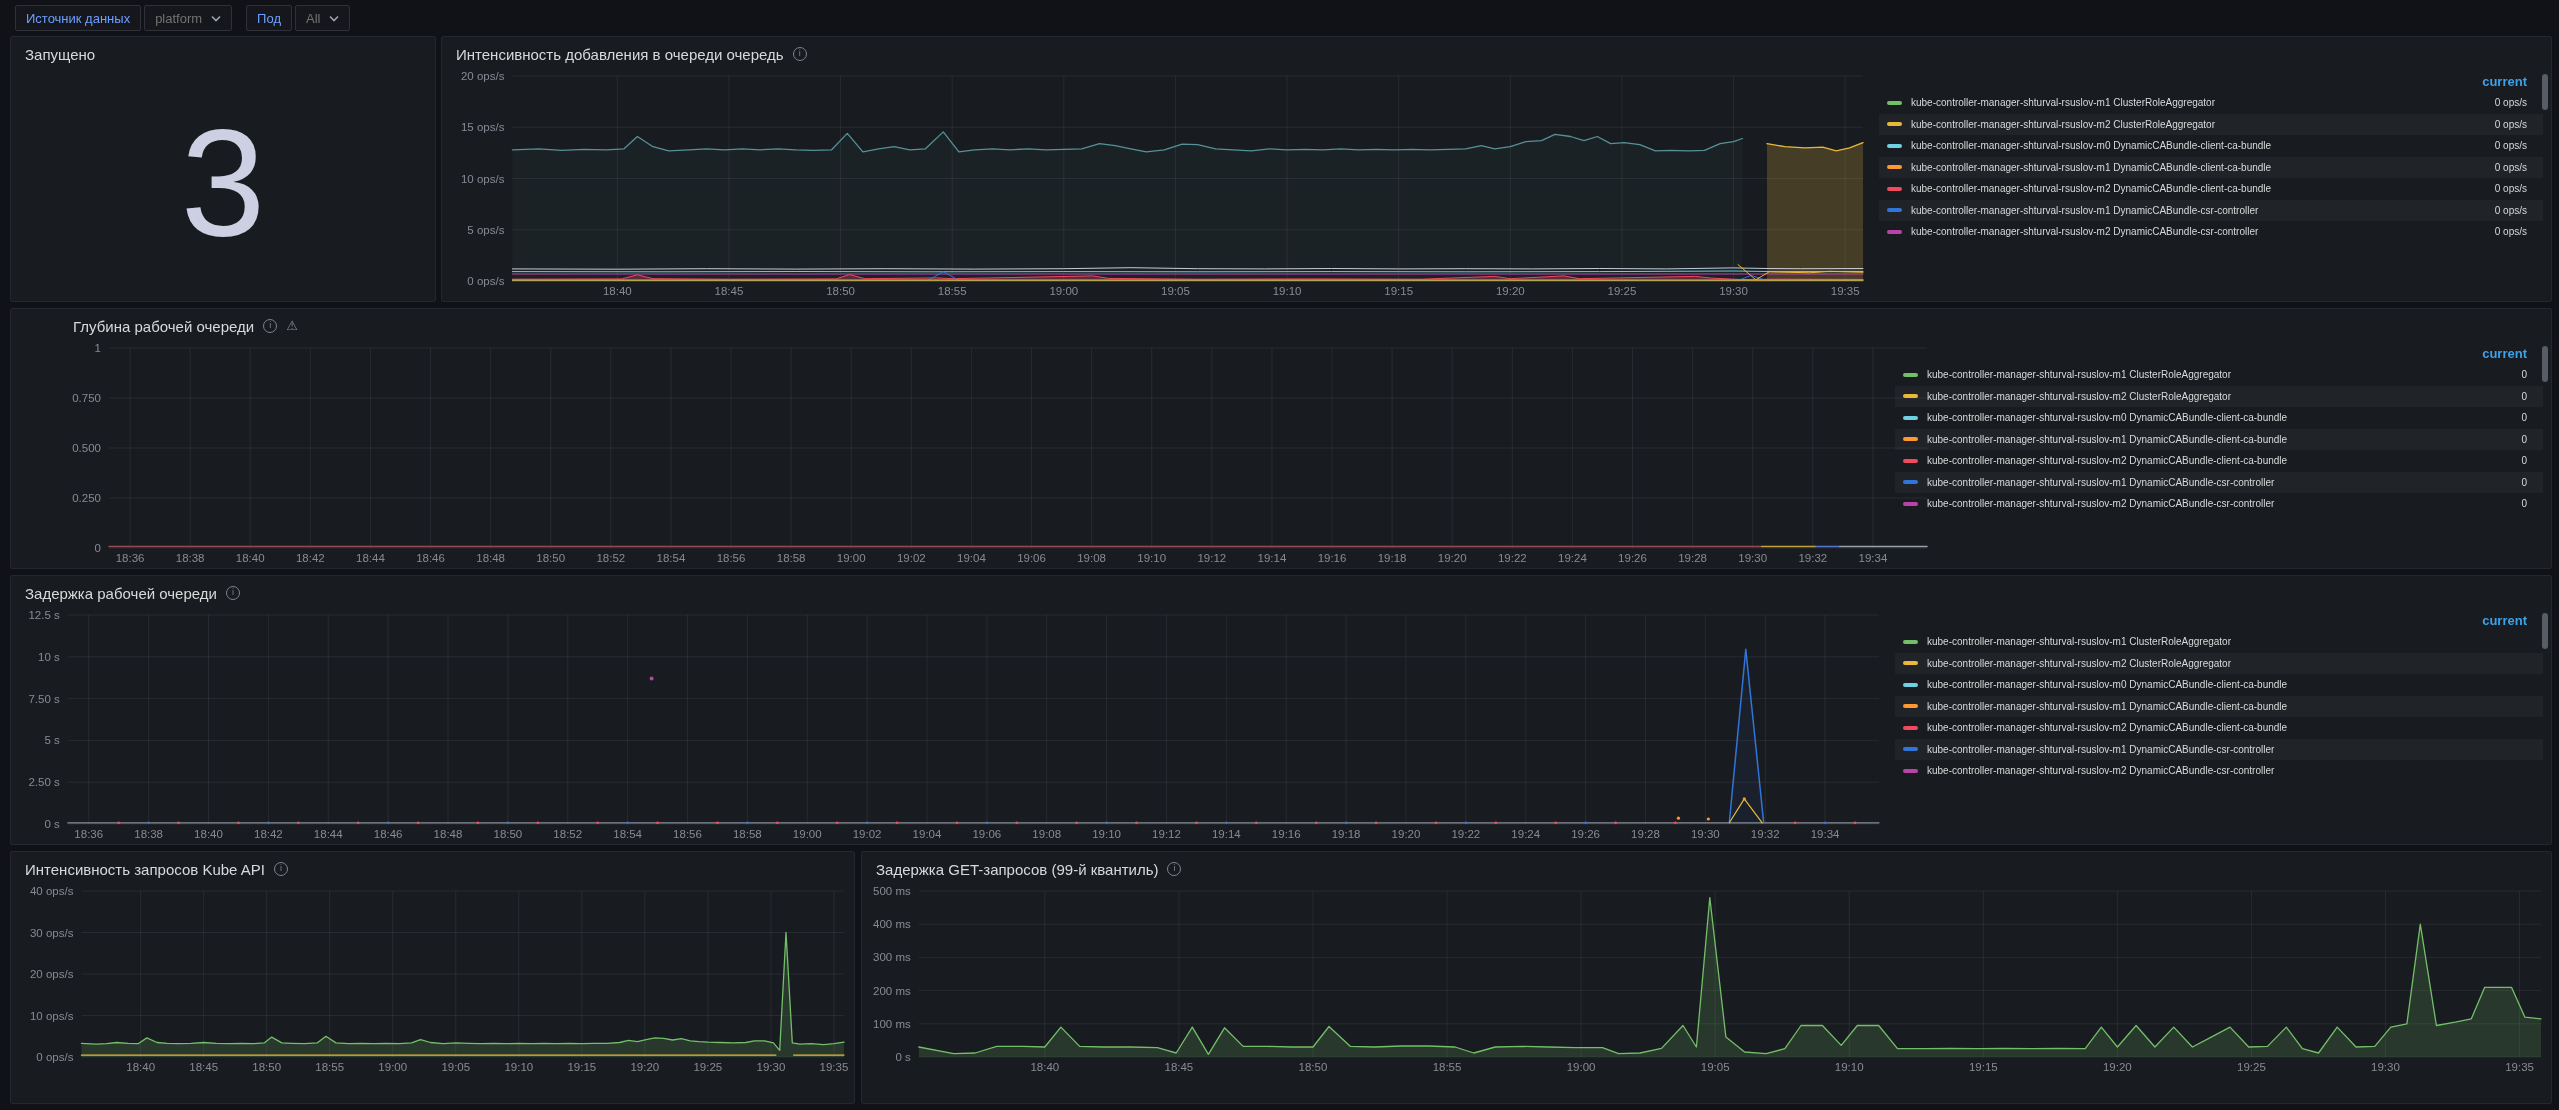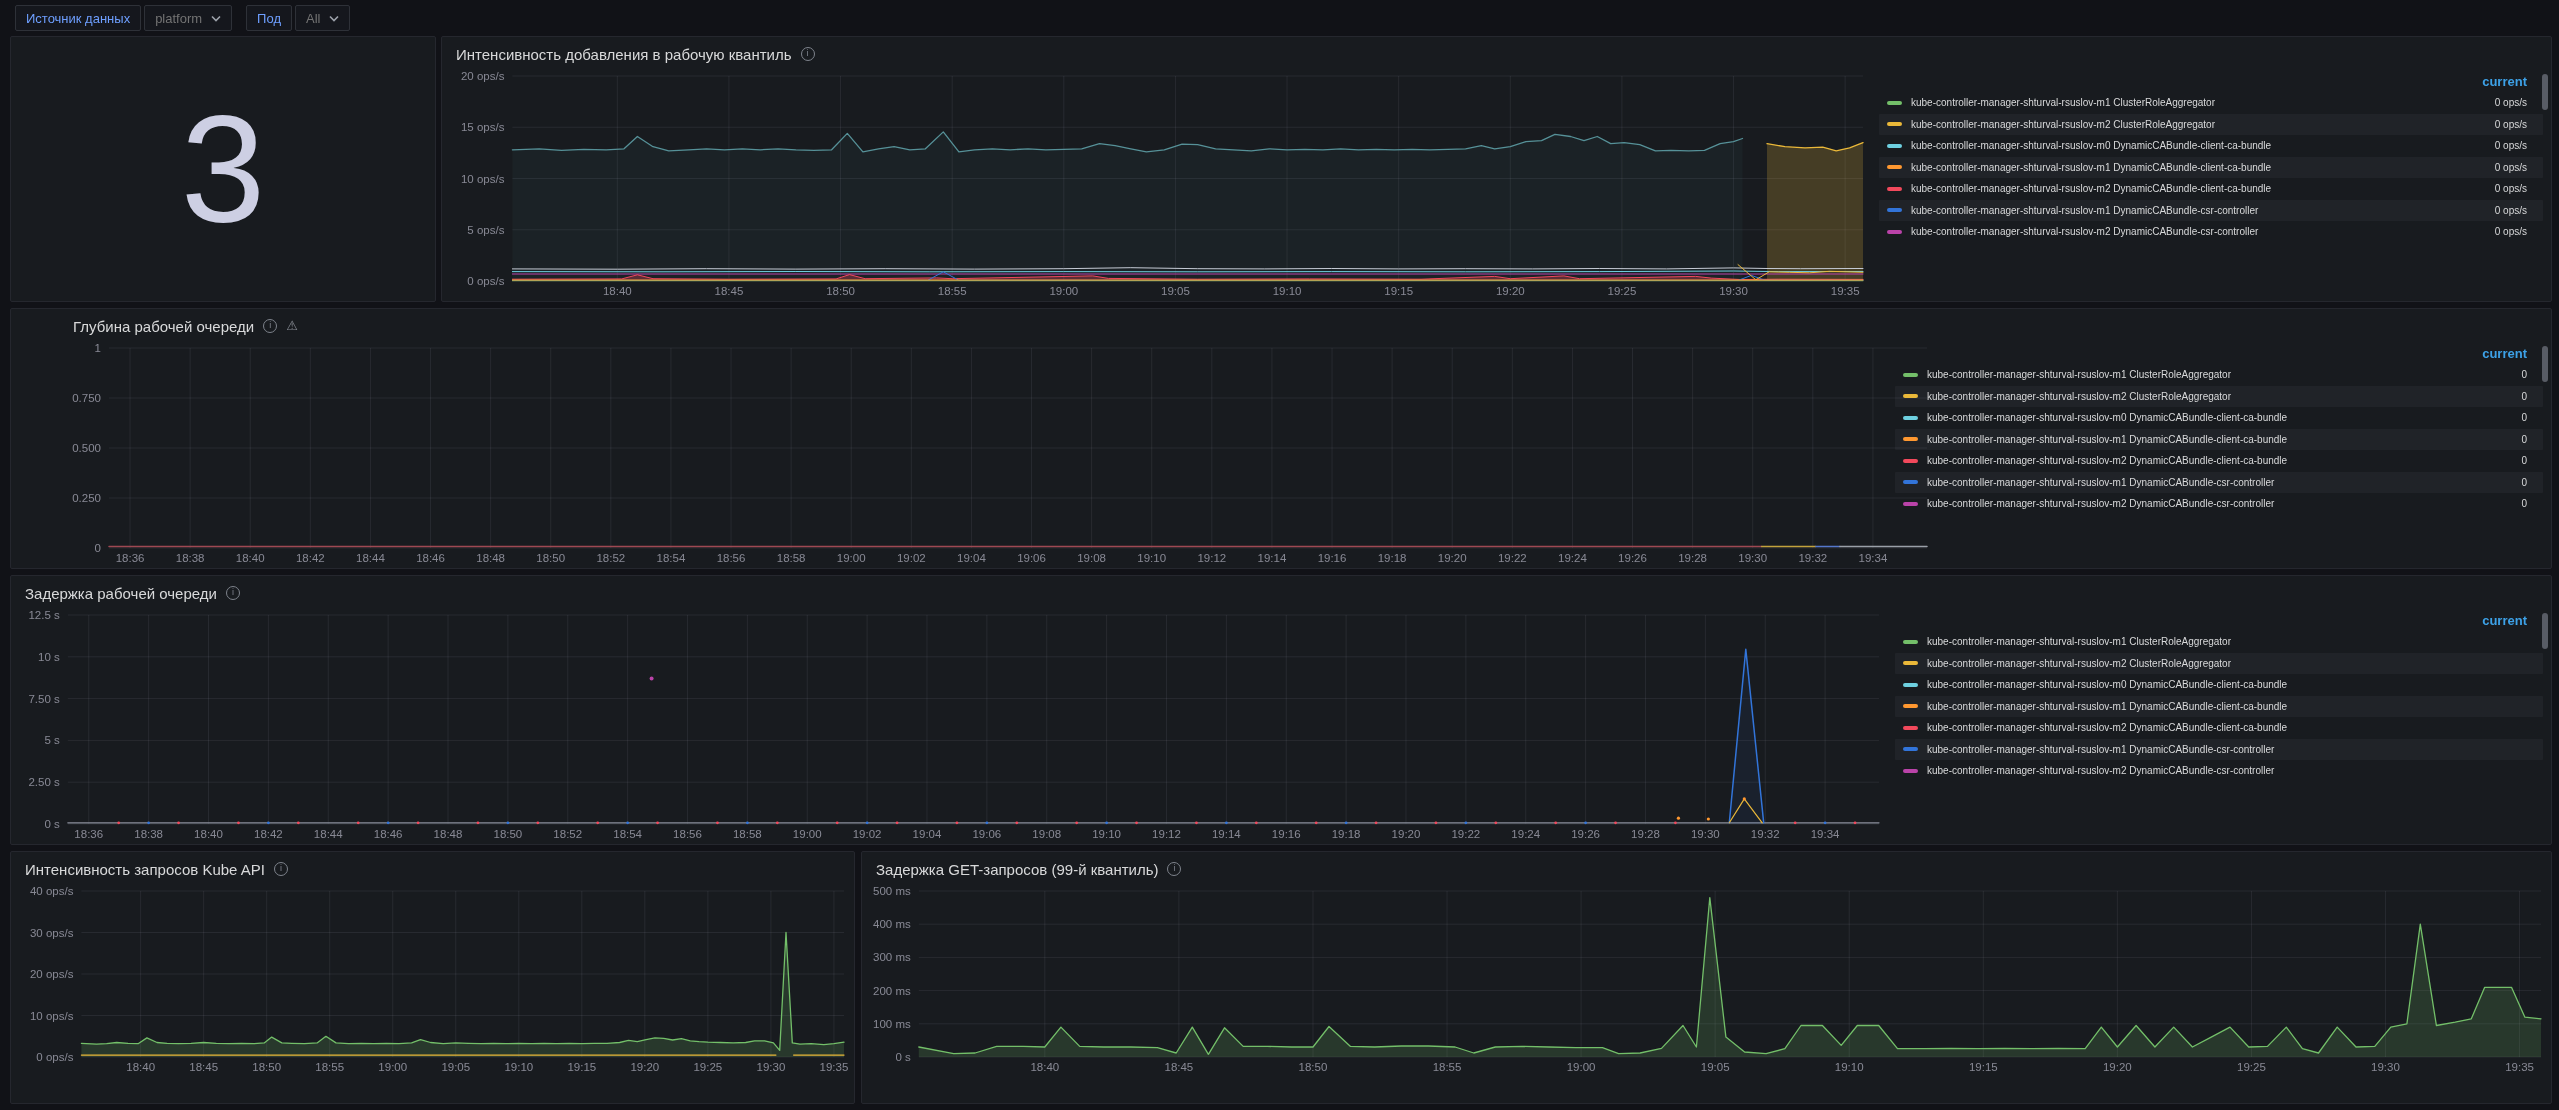--- a/index.html
+++ b/index.html
@@ -65,28 +65,31 @@
     <div class="varlabel">Под</div>
     <div class="varselect">
       <span>All</span>
       <svg class="chev" viewBox="0 0 10 7">
           <polyline points="1,1.5 5,5.5 9,1.5" fill="none" stroke="#9da2ab" stroke-width="1.6"></polyline>
         </svg>
     </div>
   </div>
 
   <section class="panel" style="left:10px;top:36px;width:426px;height:266px;">
+    <header class="phead">
+      <h2 class="ptitle">Запущено</h2>
+    </header>
     <div class="statbody">
       <div class="statvalue">3</div>
     </div>
   </section>
 
   <section class="panel" style="left:441px;top:36px;width:2111px;height:266px;">
     <header class="phead">
-      <h2 class="ptitle">Интенсивность добавления в рабочую квантиль</h2>
+      <h2 class="ptitle">Интенсивность добавления в очереди очередь</h2>
       <i class="icon-info">i</i>
     </header>
     <div class="pbody">
       <div class="chart">
           <svg width="1431" height="233" viewBox="0 0 1431 233">
             <line x1="175.32264462809917" y1="8" x2="175.32264462809917" y2="213" stroke="rgba(204,204,220,0.09)" stroke-width="1"></line>
             <text x="175.32264462809917" y="227" fill="rgba(204,204,220,0.62)" font-size="11.5" text-anchor="middle" font-family="Liberation Sans, sans-serif">18:40</text>
             <line x1="286.942479338843" y1="8" x2="286.942479338843" y2="213" stroke="rgba(204,204,220,0.09)" stroke-width="1"></line>
             <text x="286.942479338843" y="227" fill="rgba(204,204,220,0.62)" font-size="11.5" text-anchor="middle" font-family="Liberation Sans, sans-serif">18:45</text>
             <line x1="398.5623140495868" y1="8" x2="398.5623140495868" y2="213" stroke="rgba(204,204,220,0.09)" stroke-width="1"></line>

